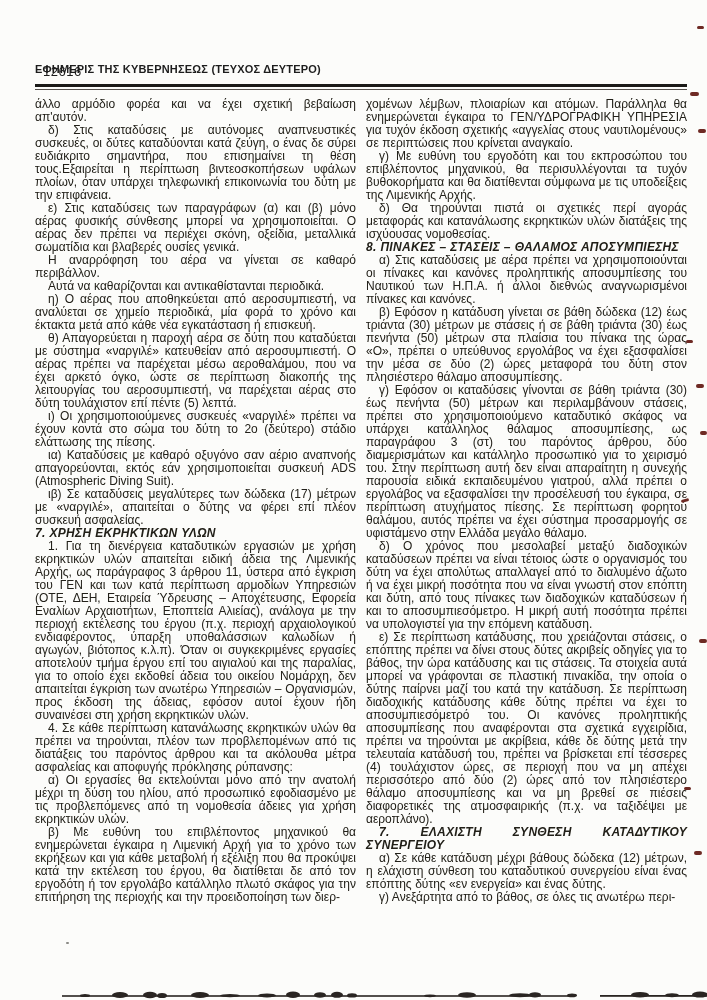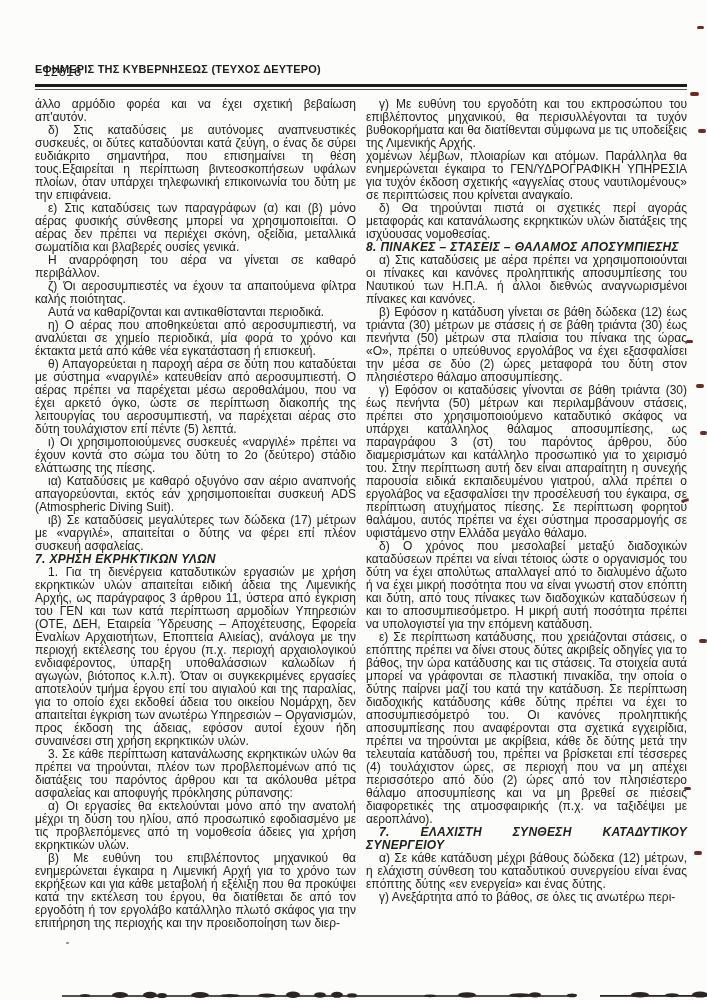--- a/index.html
+++ b/index.html
@@ -83,37 +83,36 @@
   <div class="rule-thick"></div>
   <div class="rule-thin"></div>
 
   <div class="columns">
     <div class="col">
 
     <p class="para no-indent">άλλο αρμόδιο φορέα και να έχει σχετική βεβαίωση απ'αυτόν.</p>
         <p class="para">δ) Στις καταδύσεις με αυτόνομες αναπνευστικές συσκευές, οι δύτες καταδύονται κατά ζεύγη, ο ένας δε σύρει ευδιάκριτο σημαντήρα, που επισημαίνει τη θέση τους.Εξαιρείται η περίπτωση βιντεοσκοπήσεων υφάλων πλοίων, όταν υπάρχει τηλεφωνική επικοινωνία του δύτη με την επιφάνεια.</p>
         <p class="para">ε) Στις καταδύσεις των παραγράφων (α) και (β) μόνο αέρας φυσικής σύνθεσης μπορεί να χρησιμοποιείται. Ο αέρας δεν πρέπει να περιέχει σκόνη, οξείδια, μεταλλικά σωματίδια και βλαβερές ουσίες γενικά.</p>
         <p class="para">Η αναρρόφηση του αέρα να γίνεται σε καθαρό περιβάλλον.</p>
-        <p class="para">ζ) Όι αεροσυμπιεστές να έχουν τα απαιτούμενα φίλτρα καλής ποιότητας.</p>
         <p class="para">Αυτά να καθαρίζονται και αντικαθίστανται περιοδικά.</p>
         <p class="para">η) Ο αέρας που αποθηκεύεται από αεροσυμπιεστή, να αναλύεται σε χημείο περιοδικά, μία φορά το χρόνο και έκτακτα μετά από κάθε νέα εγκατάσταση ή επισκευή.</p>
         <p class="para">θ) Απαγορεύεται η παροχή αέρα σε δύτη που καταδύεται με σύστημα «ναργιλέ» κατευθείαν από αεροσυμπιεστή. Ο αέρας πρέπει να παρέχεται μέσω αεροθαλάμου, που να έχει αρκετό όγκο, ώστε σε περίπτωση διακοπής της λειτουργίας του αεροσυμπιεστή, να παρέχεται αέρας στο δύτη τουλάχιστον επί πέντε (5) λεπτά.</p>
         <p class="para">ι) Οι χρησιμοποιούμενες συσκευές «ναργιλέ» πρέπει να έχουν κοντά στο σώμα του δύτη το 2ο (δεύτερο) στάδιο ελάττωσης της πίεσης.</p>
         <p class="para">ια) Καταδύσεις με καθαρό οξυγόνο σαν αέριο αναπνοής απαγορεύονται, εκτός εάν χρησιμοποιείται συσκευή ADS (Atmospheric Diving Suit).</p>
         <p class="para">ιβ) Σε καταδύσεις μεγαλύτερες των δώδεκα (17) μέτρων με «ναργιλέ», απαιτείται ο δύτης να φέρει επί πλέον συσκευή ασφαλείας.</p>
         <p class="para heading no-indent">7. ΧΡΗΣΗ ΕΚΡΗΚΤΙΚΩΝ ΥΛΩΝ</p>
         <p class="para">1. Για τη διενέργεια καταδυτικών εργασιών με χρήση εκρηκτικών υλών απαιτείται ειδική άδεια της Λιμενικής Αρχής, ως παράγραφος 3 άρθρου 11, ύστερα από έγκριση του ΓΕΝ και των κατά περίπτωση αρμοδίων Υπηρεσιών (ΟΤΕ, ΔΕΗ, Εταιρεία Ύδρευσης – Αποχέτευσης, Εφορεία Εναλίων Αρχαιοτήτων, Εποπτεία Αλιείας), ανάλογα με την περιοχή εκτέλεσης του έργου (π.χ. περιοχή αρχαιολογικού ενδιαφέροντος, ύπαρξη υποθαλάσσιων καλωδίων ή αγωγών, βιότοπος κ.λ.π). Όταν οι συγκεκριμένες εργασίες αποτελούν τμήμα έργου επί του αιγιαλού και της παραλίας, για το οποίο έχει εκδοθεί άδεια του οικείου Νομάρχη, δεν απαιτείται έγκριση των ανωτέρω Υπηρεσιών – Οργανισμών, προς έκδοση της άδειας, εφόσον αυτοί έχουν ήδη συναινέσει στη χρήση εκρηκτικών υλών.</p>
-        <p class="para">3. Σε κάθε περίπτωση κατανάλωσης εκρηκτικών υλών θα πρέπει να τηρούνται, πλέον των προβλεπομένων από τις διατάξεις του παρόντος άρθρου και τα ακόλουθα μέτρα ασφαλείας και αποφυγής πρόκλησης ρύπανσης:</p>
+        <p class="para">4. Σε κάθε περίπτωση κατανάλωσης εκρηκτικών υλών θα πρέπει να τηρούνται, πλέον των προβλεπομένων από τις διατάξεις του παρόντος άρθρου και τα ακόλουθα μέτρα ασφαλείας και αποφυγής πρόκλησης ρύπανσης:</p>
         <p class="para">α) Οι εργασίες θα εκτελούνται μόνο από την ανατολή μέχρι τη δύση του ηλίου, από προσωπικό εφοδιασμένο με τις προβλεπόμενες από τη νομοθεσία άδειες για χρήση εκρηκτικών υλών.</p>
         <p class="para">β) Με ευθύνη του επιβλέποντος μηχανικού θα ενημερώνεται έγκαιρα η Λιμενική Αρχή για το χρόνο των εκρήξεων και για κάθε μεταβολή ή εξέλιξη που θα προκύψει κατά την εκτέλεση του έργου, θα διατίθεται δε από τον εργοδότη ή τον εργολάβο κατάλληλο πλωτό σκάφος για την επιτήρηση της περιοχής και την προειδοποίηση των διερ-</p>
       </div>
     <div class="col">
 
-    <p class="para">γ) Με ευθύνη του εργοδότη και του εκπροσώπου του επιβλέποντος μηχανικού, θα περισυλλέγονται τα τυχόν βυθοκορήματα και θα διατίθενται σύμφωνα με τις υποδείξεις της Λιμενικής Αρχής.</p>
-        <p class="para no-indent">χομένων λέμβων, πλοιαρίων και ατόμων. Παράλληλα θα ενημερώνεται έγκαιρα το ΓΕΝ/ΥΔΡΟΓΡΑΦΙΚΗ ΥΠΗΡΕΣΙΑ για τυχόν έκδοση σχετικής «αγγελίας στους ναυτιλομένους» σε περιπτώσεις που κρίνεται αναγκαίο.</p>
+    <p class="para no-indent">χομένων λέμβων, πλοιαρίων και ατόμων. Παράλληλα θα ενημερώνεται έγκαιρα το ΓΕΝ/ΥΔΡΟΓΡΑΦΙΚΗ ΥΠΗΡΕΣΙΑ για τυχόν έκδοση σχετικής «αγγελίας στους ναυτιλομένους» σε περιπτώσεις που κρίνεται αναγκαίο.</p>
+        <p class="para">γ) Με ευθύνη του εργοδότη και του εκπροσώπου του επιβλέποντος μηχανικού, θα περισυλλέγονται τα τυχόν βυθοκορήματα και θα διατίθενται σύμφωνα με τις υποδείξεις της Λιμενικής Αρχής.</p>
         <p class="para">δ) Θα τηρούνται πιστά οι σχετικές περί αγοράς μεταφοράς και κατανάλωσης εκρηκτικών υλών διατάξεις της ισχύουσας νομοθεσίας.</p>
         <p class="para heading no-indent">8. ΠΙΝΑΚΕΣ – ΣΤΑΣΕΙΣ – ΘΑΛΑΜΟΣ ΑΠΟΣΥΜΠΙΕΣΗΣ</p>
         <p class="para">α) Στις καταδύσεις με αέρα πρέπει να χρησιμοποιούνται οι πίνακες και κανόνες προληπτικής αποσυμπίεσης του Ναυτικού των Η.Π.Α. ή άλλοι διεθνώς αναγνωρισμένοι πίνακες και κανόνες.</p>
         <p class="para">β) Εφόσον η κατάδυση γίνεται σε βάθη δώδεκα (12) έως τριάντα (30) μέτρων με στάσεις ή σε βάθη τριάντα (30) έως πενήντα (50) μέτρων στα πλαίσια του πίνακα της ώρας «Ο», πρέπει ο υπεύθυνος εργολάβος να έχει εξασφαλίσει την μέσα σε δύο (2) ώρες μεταφορά του δύτη στον πλησιέστερο θάλαμο αποσυμπίεσης.</p>
         <p class="para">γ) Εφόσον οι καταδύσεις γίνονται σε βάθη τριάντα (30) έως πενήντα (50) μέτρων και περιλαμβάνουν στάσεις, πρέπει στο χρησιμοποιούμενο καταδυτικό σκάφος να υπάρχει κατάλληλος θάλαμος αποσυμπίεσης, ως παραγράφου 3 (στ) του παρόντος άρθρου, δύο διαμερισμάτων και κατάλληλο προσωπικό για το χειρισμό του. Στην περίπτωση αυτή δεν είναι απαραίτητη η συνεχής παρουσία ειδικά εκπαιδευμένου γιατρού, αλλά πρέπει ο εργολάβος να εξασφαλίσει την προσέλευσή του έγκαιρα, σε περίπτωση ατυχήματος πίεσης. Σε περίπτωση φορητού θαλάμου, αυτός πρέπει να έχει σύστημα προσαρμογής σε υφιστάμενο στην Ελλάδα μεγάλο θάλαμο.</p>
         <p class="para">δ) Ο χρόνος που μεσολαβεί μεταξύ διαδοχικών καταδύσεων πρέπει να είναι τέτοιος ώστε ο οργανισμός του δύτη να έχει απολύτως απαλλαγεί από το διαλυμένο άζωτο ή να έχει μικρή ποσότητα που να είναι γνωστή στον επόπτη και δύτη, από τους πίνακες των διαδοχικών καταδύσεων ή και το αποσυμπιεσόμετρο. Η μικρή αυτή ποσότητα πρέπει να υπολογιστεί για την επόμενη κατάδυση.</p>
         <p class="para">ε) Σε περίπτωση κατάδυσης, που χρειάζονται στάσεις, ο επόπτης πρέπει να δίνει στους δύτες ακριβείς οδηγίες για το βάθος, την ώρα κατάδυσης και τις στάσεις. Τα στοιχεία αυτά μπορεί να γράφονται σε πλαστική πινακίδα, την οποία ο δύτης παίρνει μαζί του κατά την κατάδυση. Σε περίπτωση διαδοχικής κατάδυσης κάθε δύτης πρέπει να έχει το αποσυμπιεσόμετρό του. Οι κανόνες προληπτικής αποσυμπίεσης που αναφέρονται στα σχετικά εγχειρίδια, πρέπει να τηρούνται με ακρίβεια, κάθε δε δύτης μετά την τελευταία κατάδυσή του, πρέπει να βρίσκεται επί τέσσερες (4) τουλάχιστον ώρες, σε περιοχή που να μη απέχει περισσότερο από δύο (2) ώρες από τον πλησιέστερο θάλαμο αποσυμπίεσης και να μη βρεθεί σε πιέσεις διαφορετικές της ατμοσφαιρικής (π.χ. να ταξιδέψει με αεροπλάνο).</p>
         <p class="para heading">7. ΕΛΑΧΙΣΤΗ ΣΥΝΘΕΣΗ ΚΑΤΑΔΥΤΙΚΟΥ ΣΥΝΕΡΓΕΙΟΥ</p>
         <p class="para">α) Σε κάθε κατάδυση μέχρι βάθους δώδεκα (12) μέτρων, η ελάχιστη σύνθεση του καταδυτικού συνεργείου είναι ένας επόπτης δύτης «εν ενεργεία» και ένας δύτης.</p>
         <p class="para">γ) Ανεξάρτητα από το βάθος, σε όλες τις ανωτέρω περι-</p>

